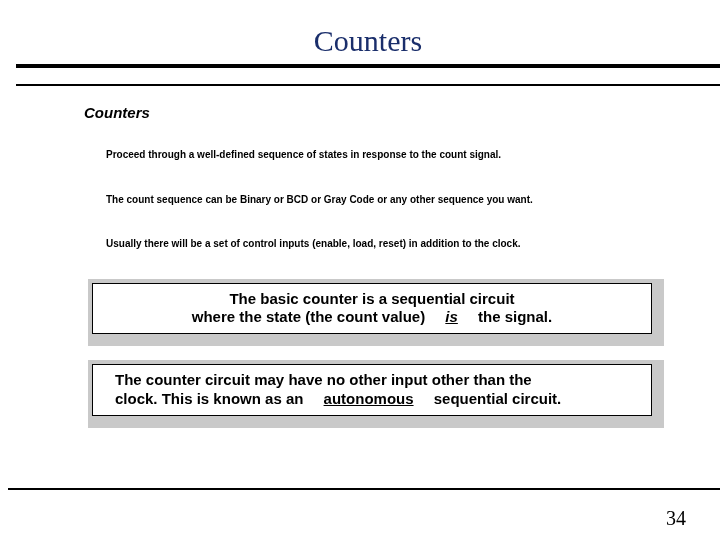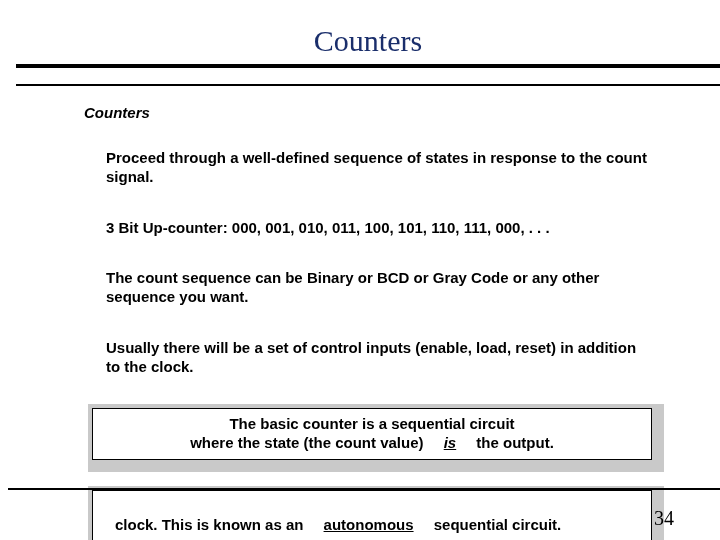--- a/index.html
+++ b/index.html
@@ -30,21 +30,21 @@
     padding: 10px 60px 0 60px;
   }
   .section-heading {
     font-weight: bold;
     font-style: italic;
     font-size: 15px;
     margin-bottom: 12px;
   }
   .para {
     font-weight: bold;
-    font-size: 15px;
+    font-size: 10px;
     line-height: 1.25;
     margin: 0 0 16px 22px;
   }
   .callout-wrap {
     position: relative;
     margin: 10px 0 14px 8px;
   }
   .callout-shadow {
     position: absolute;
     top: 4px; left: 4px; right: -4px; bottom: -4px;
@@ -67,52 +67,51 @@
   .callout.left { text-align: left; padding: 6px 14px; }
   .footer-rule {
     position: absolute;
     left: 0; right: 0;
     bottom: 42px;
     border: 0;
     border-top: 2px solid #000;
   }
   .page-num {
     position: absolute;
-    right: 46px;
+    right: 34px;
     bottom: 10px;
     font-family: "Times New Roman", Times, serif;
     font-size: 20px;
     color: #000;
   }
 </style>
 </head>
 <body>
 
 <div class="slide-title">Counters</div>
 <div class="title-rule"></div>
 
 <div class="content">
   <div class="section-heading">Counters</div>
 
   <p class="para">Proceed through a well-defined sequence of states in response to the count signal.</p>
-  <p class="para">3 Bit Up-counter: 000, 001, 010, 011, 100, 101, 110, 111, 000, . . .</p>
   <p class="para">The count sequence can be Binary or BCD or Gray Code or any other sequence you want.</p>
   <p class="para">Usually there will be a set of control inputs (enable, load, reset) in addition to the clock.</p>
 
   <div class="callout-wrap">
     <div class="callout-shadow"></div>
     <div class="callout">
       <span>The basic counter is a sequential circuit</span><br>
-      <span>where the state (the count value) </span><span class="ital">is</span><span> the output.</span>
+      <span>where the state (the count value) </span><span class="ital">is</span><span> the signal.</span>
     </div>
   </div>
 
   <div class="callout-wrap">
     <div class="callout-shadow"></div>
     <div class="callout left">
-      <br>
+      <span>The counter circuit may have no other input other than the</span><br>
       <span>clock.  This is known as an </span><span class="underline">autonomous</span><span> sequential circuit.</span>
     </div>
   </div>
 </div>
 
 <hr class="footer-rule">
 <div class="page-num">34</div>
 
 </body></html>

